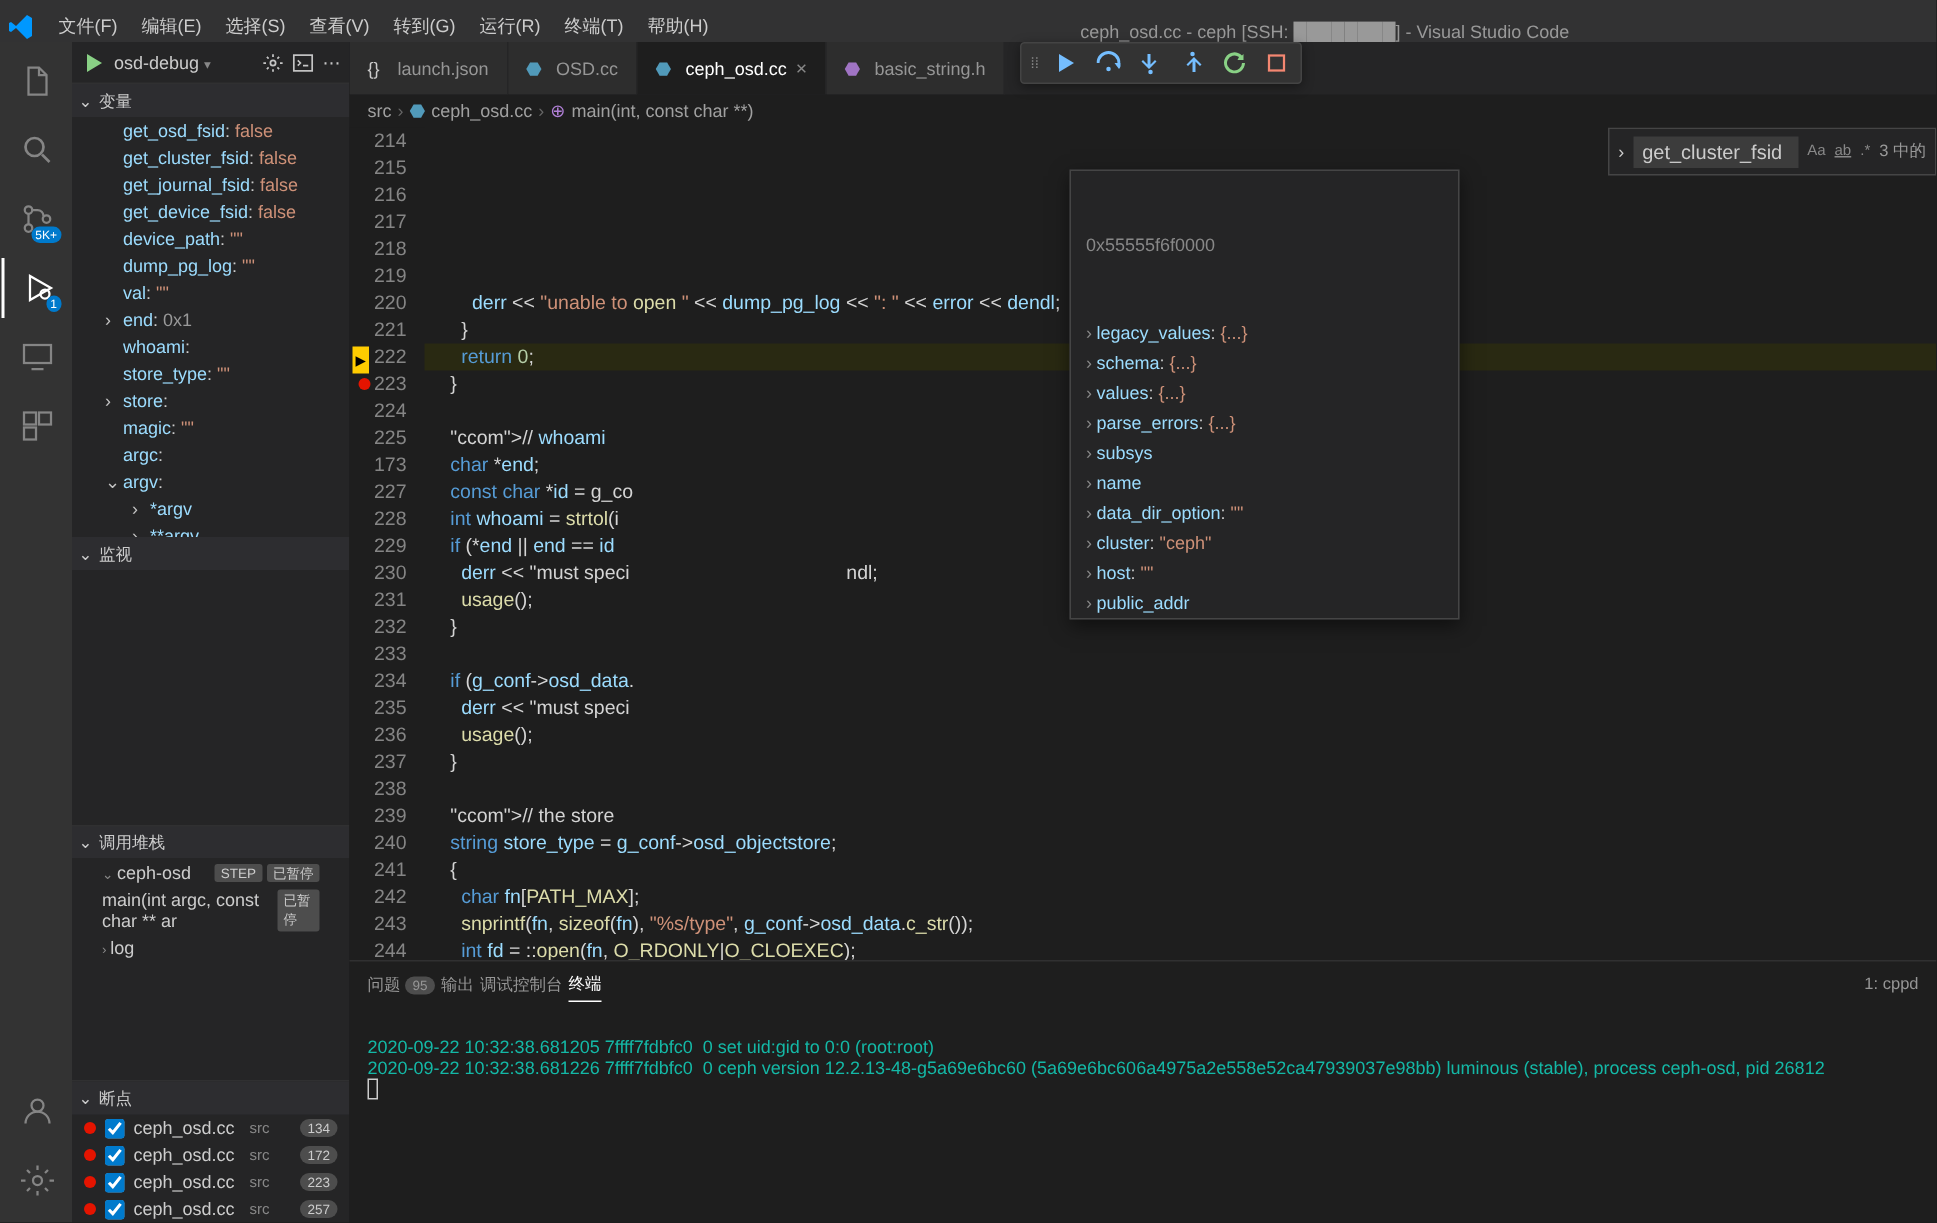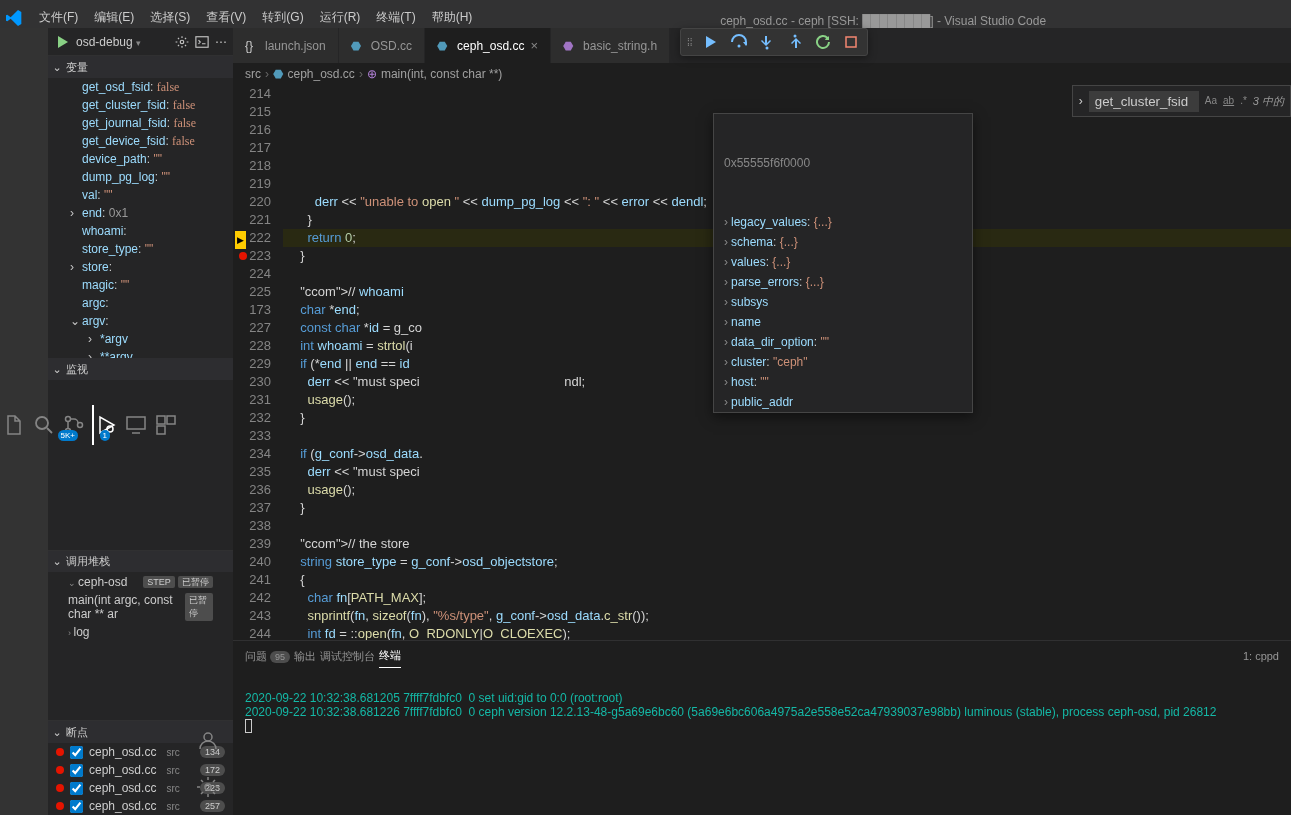--- a/index.html
+++ b/index.html
@@ -7,38 +7,38 @@
 .titlebar { height:28px; background:#323233; display:flex; align-items:flex-end; padding:0 4px; }
 .titlebar .logo { width:20px; height:20px; margin-right:8px; display:flex; align-items:center; justify-content:center; }
 .titlebar .menu { display:flex; gap:2px; }
 .titlebar .menu span { padding:2px 7px; cursor:pointer; }
 .titlebar .title { flex:1; text-align:center; color:#999; font-size:12px; }
 .debug-toolbar { position:absolute; top:28px; left:680px; height:28px; background:#333; border:1px solid #444; border-radius:3px; display:flex; align-items:center; padding:0 4px; gap:4px; z-index:50; box-shadow:0 2px 8px rgba(0,0,0,0.4);}
 .debug-toolbar .grip { color:#888; cursor:grab; font-size:10px; padding:0 2px;}
 .debug-toolbar svg { width:16px; height:16px; }
 .debug-toolbar .btn { width:24px; height:24px; display:flex; align-items:center; justify-content:center; cursor:pointer; }
 .main { display:flex; height:787px; }
-.activitybar { width:48px; background:#333333; display:flex; flex-direction:row; align-items:center; padding-top:6px; gap:6px; border-left:2px solid transparent;}
+.activitybar { width:48px; background:#333333; display:flex; flex-direction:column; align-items:center; padding-top:6px; gap:6px; border-left:2px solid transparent;}
 .activitybar .icon { width:48px; height:40px; display:flex; align-items:center; justify-content:center; color:#858585; cursor:pointer; position:relative;}
 .activitybar .icon.active { color:#fff; border-left:2px solid #fff; }
 .activitybar .badge { position:absolute; bottom:4px; right:8px; background:#007acc; color:#fff; font-size:8px; padding:1px 3px; border-radius:6px;}
 .activitybar .bottom { margin-top:auto; margin-bottom:8px; display:flex; flex-direction:column; gap:6px;}
 .sidebar { width:185px; background:#252526; display:flex; flex-direction:column; overflow:hidden; }
 .sidebar .debug-header { height:28px; display:flex; align-items:center; padding:0 6px; gap:6px; border-bottom:1px solid #303031;}
 .sidebar .play { width:16px; height:16px; color:#89d185; }
 .sidebar .config { flex:1; color:#ccc; }
 .sidebar .gear, .sidebar .more { color:#c5c5c5; cursor:pointer; }
 .section-title { height:22px; display:flex; align-items:center; padding:0 4px; color:#ccc; font-size:11px; cursor:pointer; background:#2d2d30;}
 .section-title .chev { margin-right:4px; width:10px; display:inline-block; text-align:center;}
 .varlist { flex:0 0 auto; overflow:auto; font-family:Consolas,monospace; font-size:12px;}
 .varlist .row { padding:1px 0 1px 22px; white-space:nowrap; cursor:pointer; line-height:16px;}
 .varlist .row .arrow { display:inline-block; width:12px; color:#c5c5c5;}
 .vname { color:#9cdcfe; }
 .vcolon { color:#ccc; }
-.kfalse { color:#ce9178;font-family:Liberation Serif, serif; }
+.kfalse { color:#ce9178; }
 .kstr { color:#ce9178; }
 .kdim { color:#999; }
 .varlist .indent { padding-left:40px; }
 .stack-section { border-top:1px solid #303031; }
 .stack-row { padding:2px 20px; font-size:12px; display:flex; justify-content:space-between; align-items:center; cursor:pointer;}
 .stack-badge { font-size:9px; background:#4d4d4d; padding:1px 4px; border-radius:2px; color:#ccc;}
 .bp-section { margin-top:auto; border-top:1px solid #303031;}
 .bp-row { display:flex; align-items:center; padding:2px 8px; font-size:12px; gap:6px;}
 .bp-dot { width:8px; height:8px; background:#e51400; border-radius:50%;}
 .bp-row input[type=checkbox]{ accent-color:#007acc; }
@@ -69,21 +69,21 @@
 .hover-popup { position:absolute; top:28px; left:430px; width:260px; background:#252526; border:1px solid #454545; font-family:Consolas,monospace; font-size:12px; z-index:30; box-shadow:0 4px 12px rgba(0,0,0,0.5); max-height:300px; overflow:hidden;}
 .hover-popup .hdr { padding:4px 10px; color:#888;}
 .hover-popup .prop { padding:1px 10px; color:#ccc;}
 .hover-popup .arrow { color:#888; margin-right:3px;}
 .hover-popup .pname{ color:#9cdcfe;}
 .hover-popup .pval{ color:#ce9178;}
 .search-widget { position:absolute; top:0; right:0; height:32px; background:#252526; border:1px solid #454545; display:flex; align-items:center; padding:0 6px; gap:6px; z-index:40; font-size:12px;}
 .search-widget .chev{ color:#ccc; cursor:pointer;}
 .search-widget input { background:#3c3c3c; border:none; color:#ccc; padding:3px 6px; width:110px; outline:none;}
 .search-widget .opt { color:#888; font-size:10px; cursor:pointer;}
-.search-widget .count { color:#999; font-size:11px;font-style:italic;}
+.search-widget .count { color:#999; font-size:11px;}
 .panel { height:175px; border-top:1px solid #303031; display:flex; flex-direction:column; background:#1e1e1e;}
 .panel-tabs { height:30px; display:flex; align-items:center; padding:0 12px; gap:4px; font-size:11px; color:#969696;}
 .panel-tabs .ptab { cursor:pointer; padding:4px 0;}
 .panel-tabs .ptab.active { color:#fff; border-bottom:1px solid #fff;}
 .panel-tabs .pcount { background:#4d4d4d; font-size:9px; padding:1px 5px; border-radius:8px; margin-left:3px;}
 .panel-tabs .spacer { flex:1;}
 .terminal { flex:1; padding:4px 12px; font-family:Consolas,monospace; font-size:12px; color:#14b8a6; white-space:pre; overflow:hidden;margin-top:16px;}
 .cursor-block { display:inline-block; width:7px; height:14px; border:1px solid #ccc;}
 svg { display:block; }
 </style>

